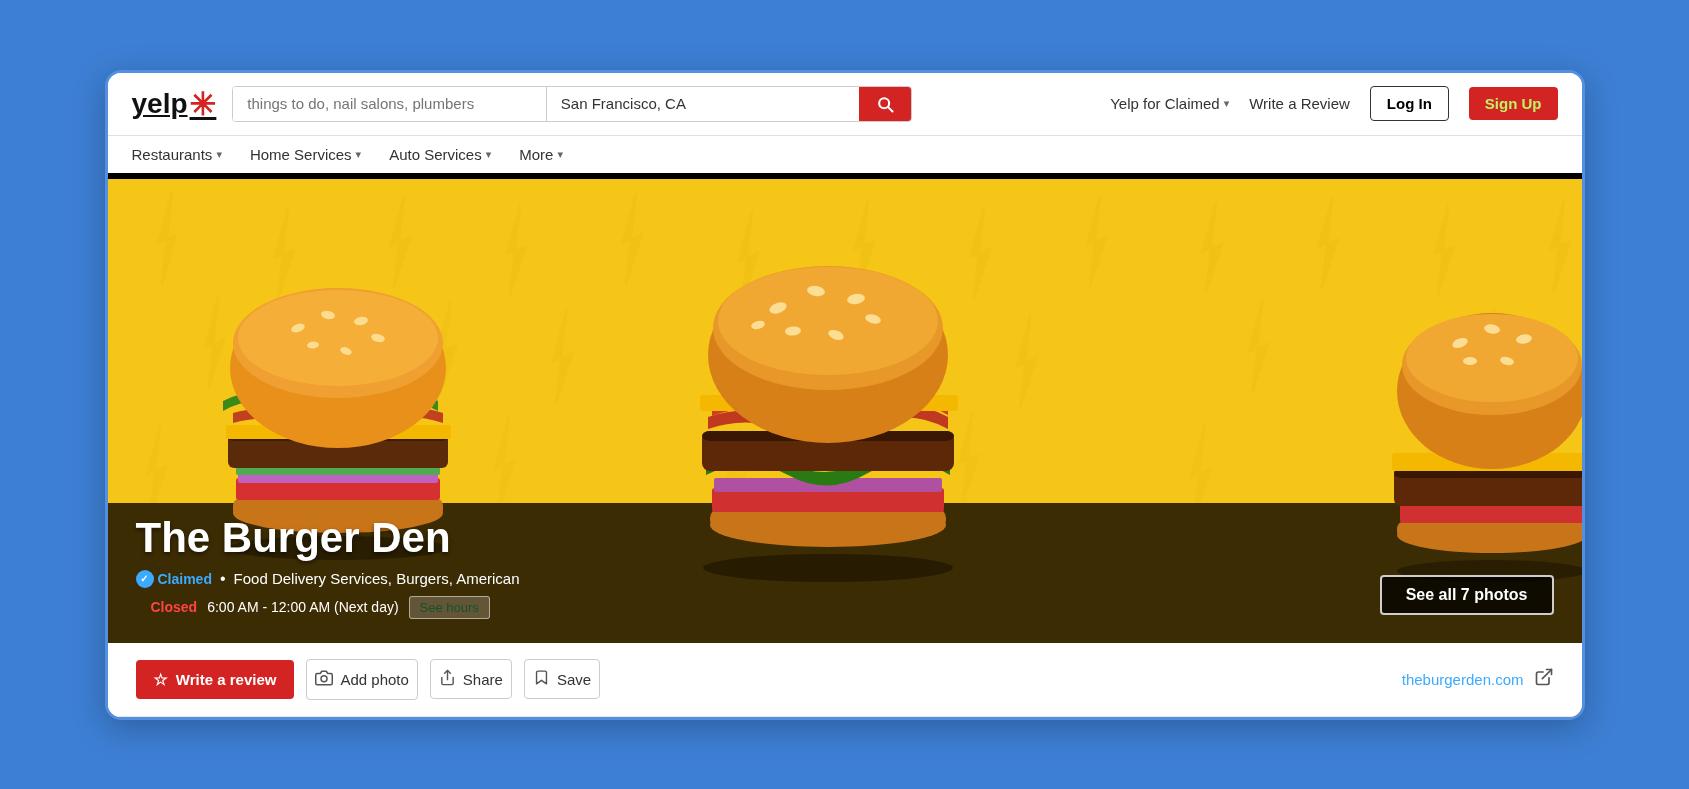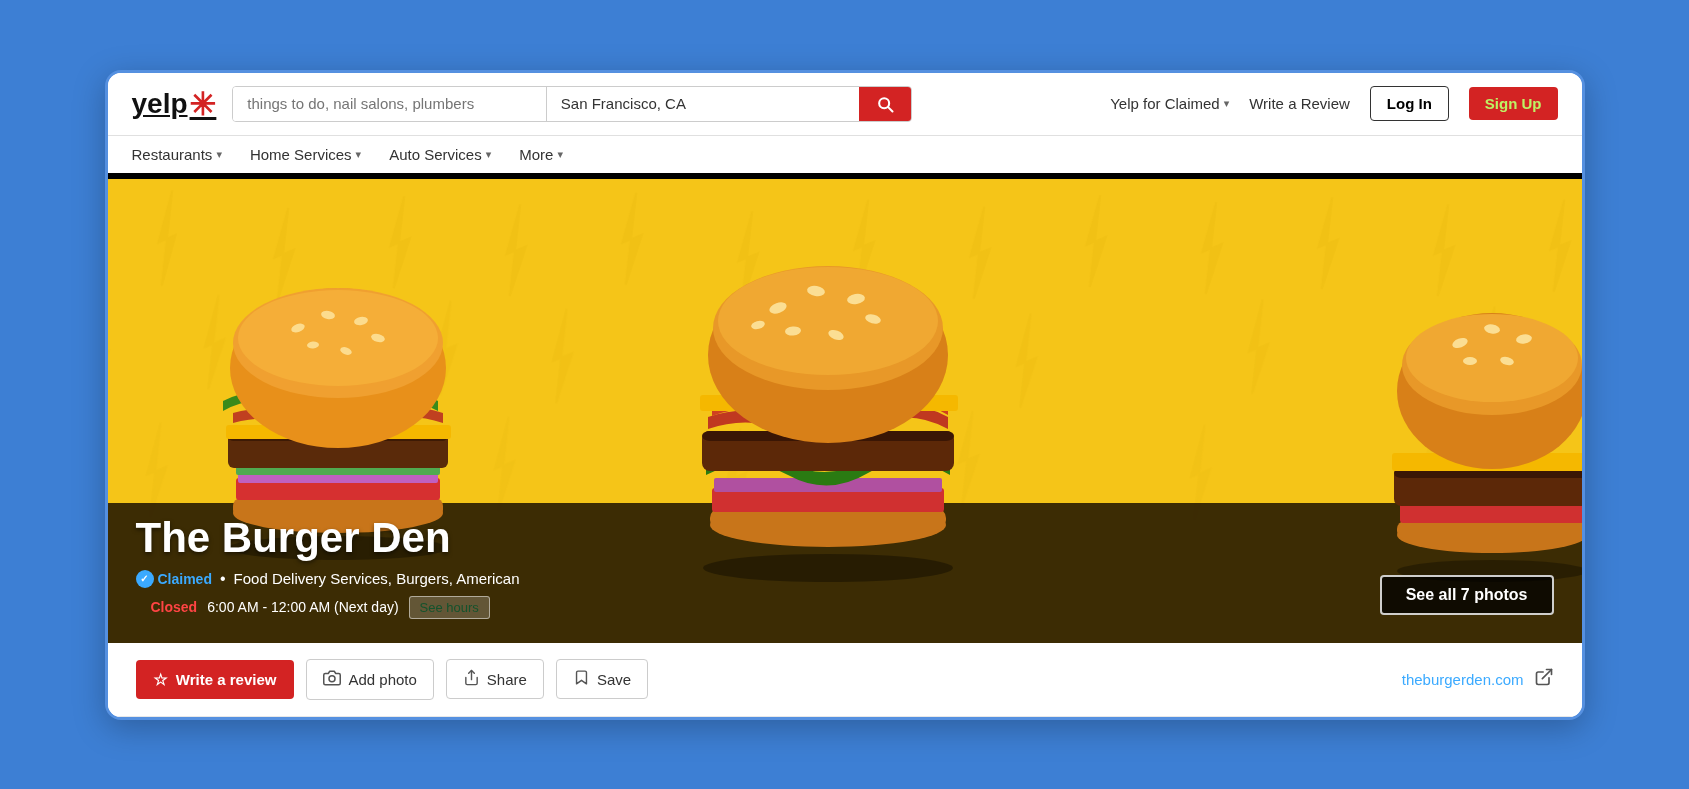--- a/index.html
+++ b/index.html
@@ -304,21 +304,21 @@
       border-radius: 4px;
       cursor: pointer;
       display: flex;
       align-items: center;
       gap: 8px;
     }
     .action-btn {
       background: white;
       color: #333;
       border: 1px solid #ccc;
-      padding: 9px 16px;
+      padding: 9px 8px;
       font-size: 15px;
       border-radius: 4px;
       cursor: pointer;
       display: flex;
       align-items: center;
       gap: 7px;
     }
     .action-bar-right {
       margin-left: auto;
       display: flex;

